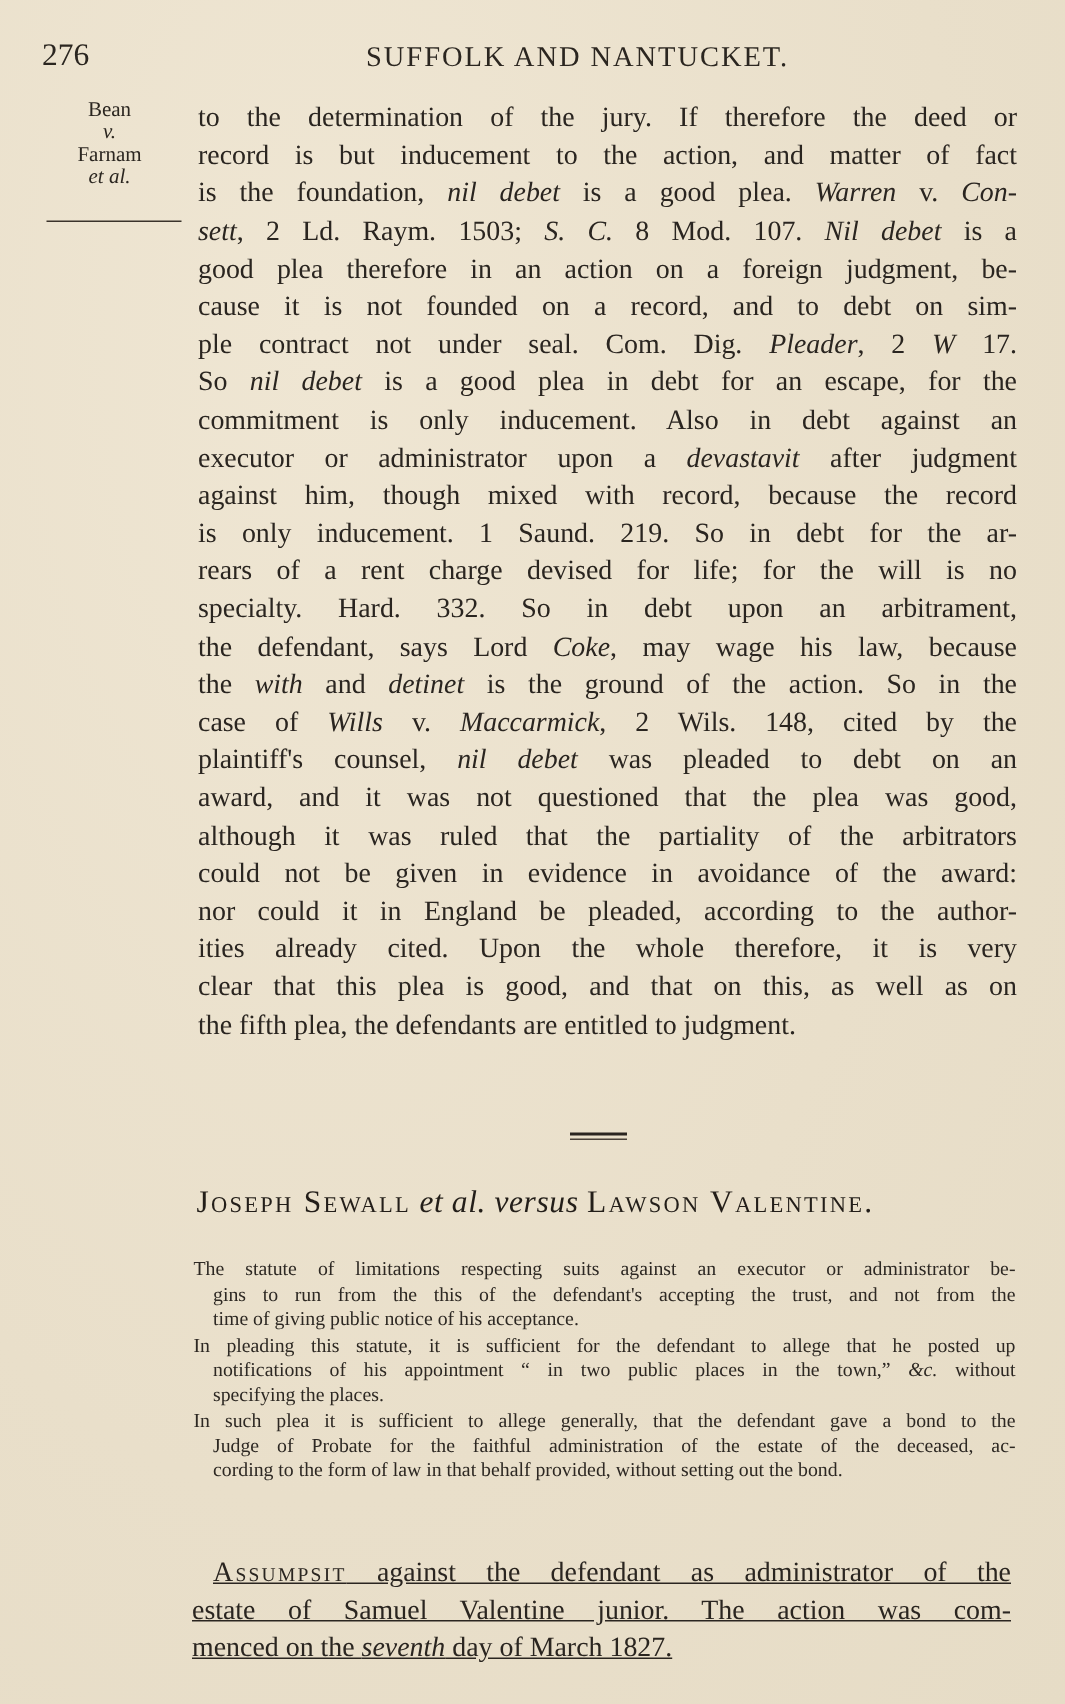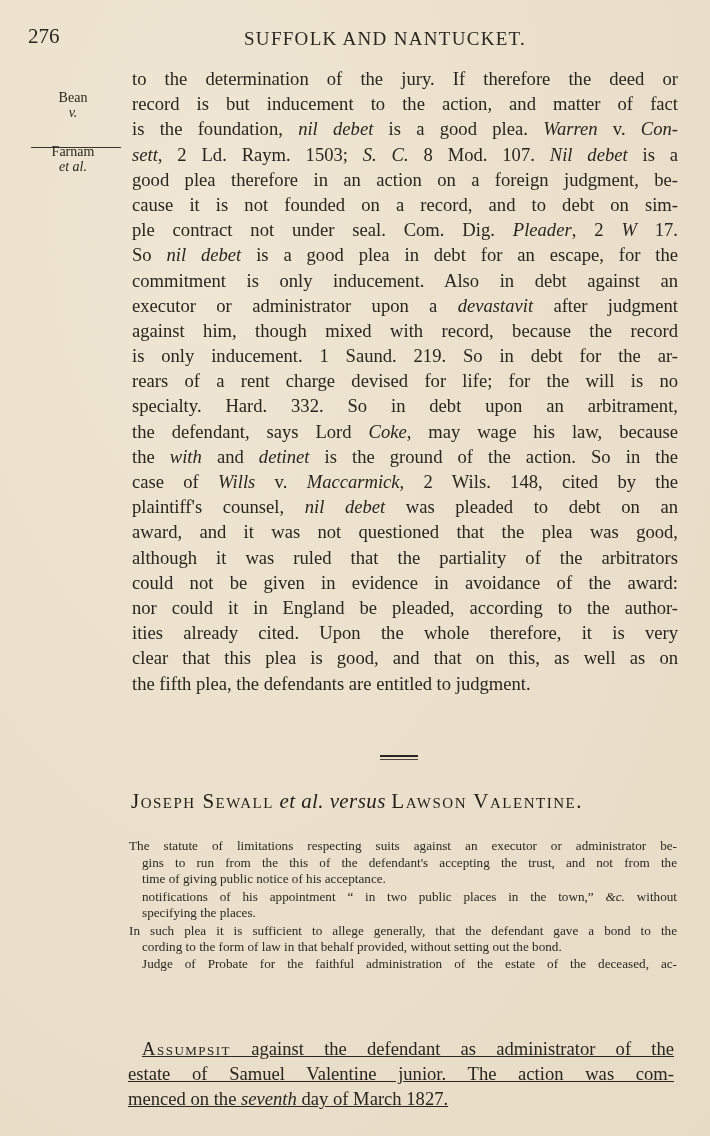--- a/index.html
+++ b/index.html
@@ -47,21 +47,21 @@
       position: absolute;
       left: 28px;
       top: 66px;
       width: 90px;
       text-align: center;
       font-size: 14px;
       line-height: 15px;
       color: #2b2620;
     }
     .margin-note .it { font-style: italic; display:block; }
-    .margin-note .nm { display:block;margin-top:24px; }
+    .margin-note .nm { display:block; }
     .margin-rule {
       position: absolute;
       left: 31px;
       top: 147px;
       width: 90px;
       height: 1px;
       background: #3a332b;
     }
     .body-text {
       position: absolute;
@@ -200,27 +200,28 @@
     <span class="sc">Lawson Valentine.</span>
   </div>
 
   <div class="headnotes" id="headnotes">
       <div class="headnote">
         <span class="line">The statute of limitations respecting suits against an executor or administrator be-</span>
         <span class="line ind">gins to run from the this of the defendant's accepting the trust, and not from the</span>
         <span class="line ind last">time of giving public notice of his acceptance.</span>
       </div>
       <div class="headnote">
+        <span class="line">In pleading this statute, it is sufficient for the defendant to allege that he posted up</span>
         <span class="line ind">notifications of his appointment “ in two public places in the town,” <i>&amp;c.</i> without</span>
         <span class="line ind last">specifying the places.</span>
       </div>
       <div class="headnote">
         <span class="line">In such plea it is sufficient to allege generally, that the defendant gave a bond to the</span>
+        <span class="line ind">Judge of Probate for the faithful administration of the estate of the deceased, ac-</span>
         <span class="line ind last">cording to the form of law in that behalf provided, without setting out the bond.</span>
-        <span class="line ind">Judge of Probate for the faithful administration of the estate of the deceased, ac-</span>
       </div>
     </div>
 
   <div class="opening" id="opening">
       <span class="line first"><span class="sc">Assumpsit</span> against the defendant as administrator of the</span>
       <span class="line">estate of Samuel Valentine junior.  The action was com-</span>
       <span class="line last">menced on the <i>seventh</i> day of March 1827.</span>
     </div>
 
 </div>

